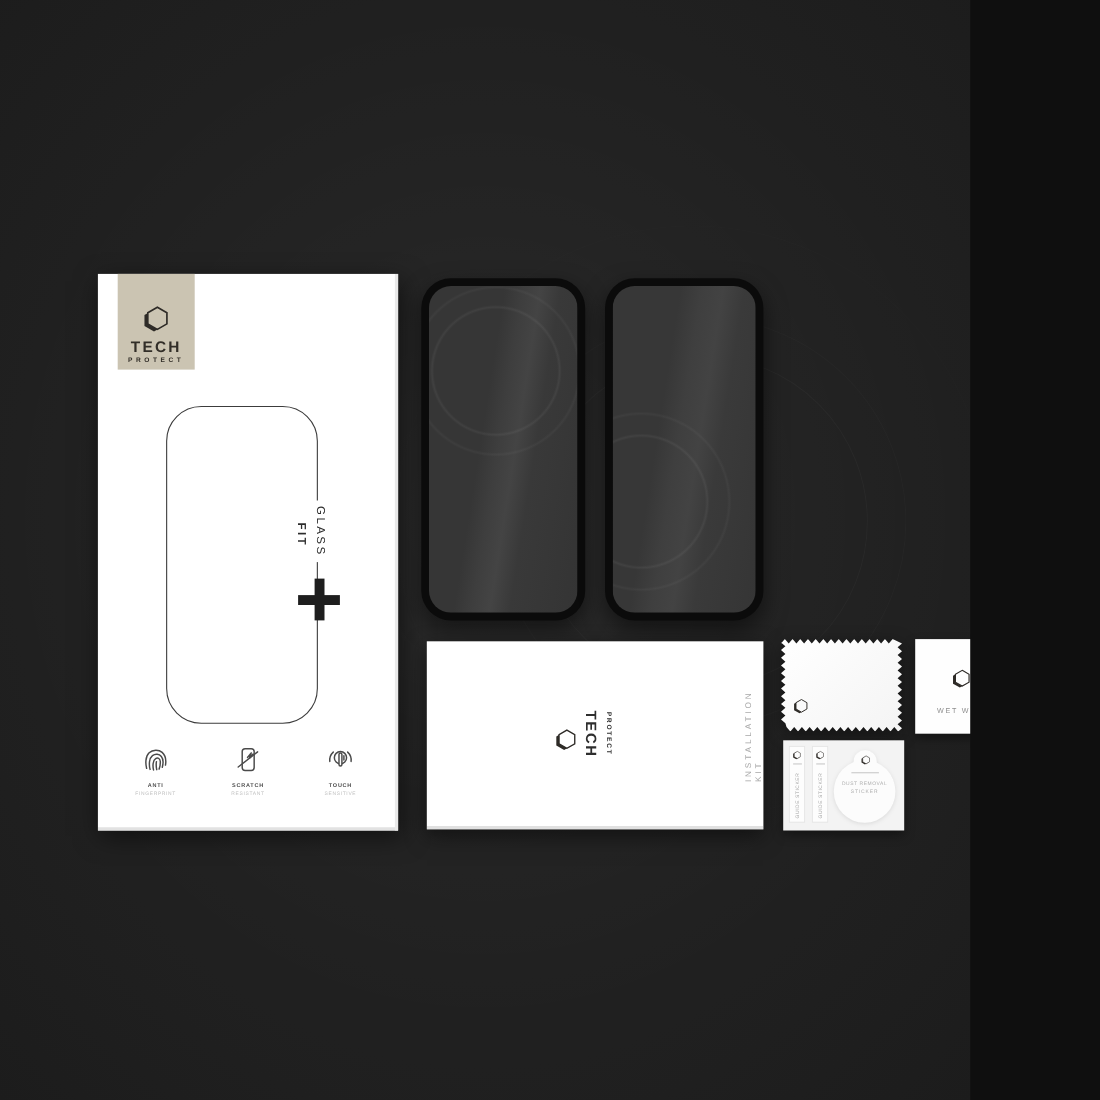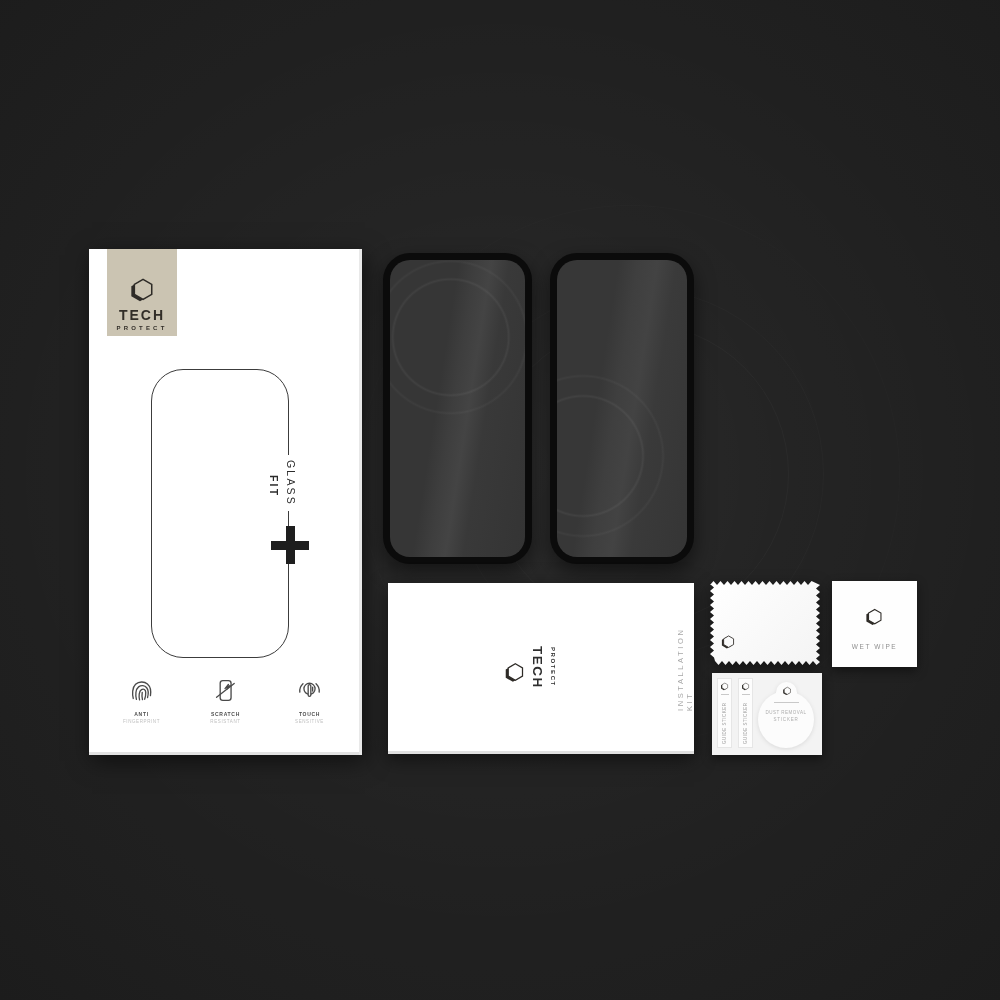--- a/index.html
+++ b/index.html
@@ -1,18 +1,18 @@
 <!DOCTYPE html>
 <html><head>
 <meta charset="utf-8">
 <style>
   html,body{margin:0;padding:0;background:#0f0f0f;}
   *{box-sizing:border-box;}
   #stage{
-    position:relative;width:1000px;height:1000px;overflow:hidden;
+    position:relative;width:882px;height:1000px;overflow:hidden;
     font-family:"Liberation Sans", sans-serif;
     background:
       radial-gradient(closest-side at 50% 47%, rgba(255,255,255,0.06), rgba(255,255,255,0.018) 55%, rgba(255,255,255,0) 100%),
       radial-gradient(140% 140% at 50% 48%, #202020 35%, #141414 85%, #0f0f0f 100%);
   }
   .ring{position:absolute;border-radius:50%;pointer-events:none;}
   .ring.r1{left:452px;top:288px;width:372px;height:372px;border:1px solid rgba(255,255,255,0.020);}
   .ring.r2{left:487px;top:323px;width:302px;height:302px;border:1px solid rgba(255,255,255,0.028);}
   .ring.r3{left:360px;top:205px;width:540px;height:540px;border:1px solid rgba(255,255,255,0.012);}
 

